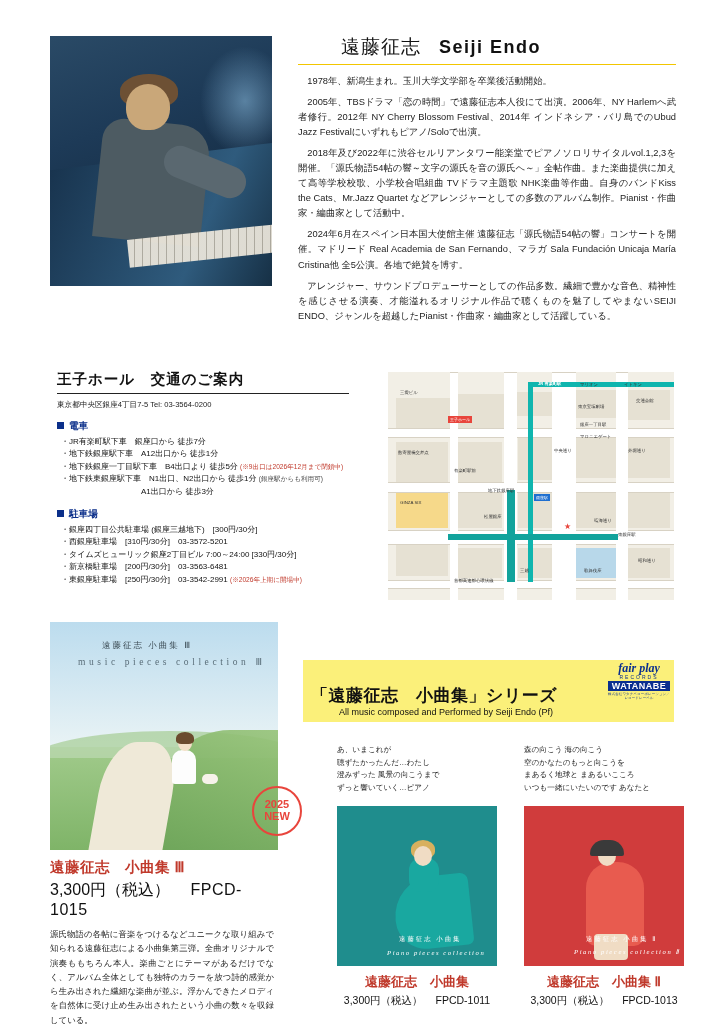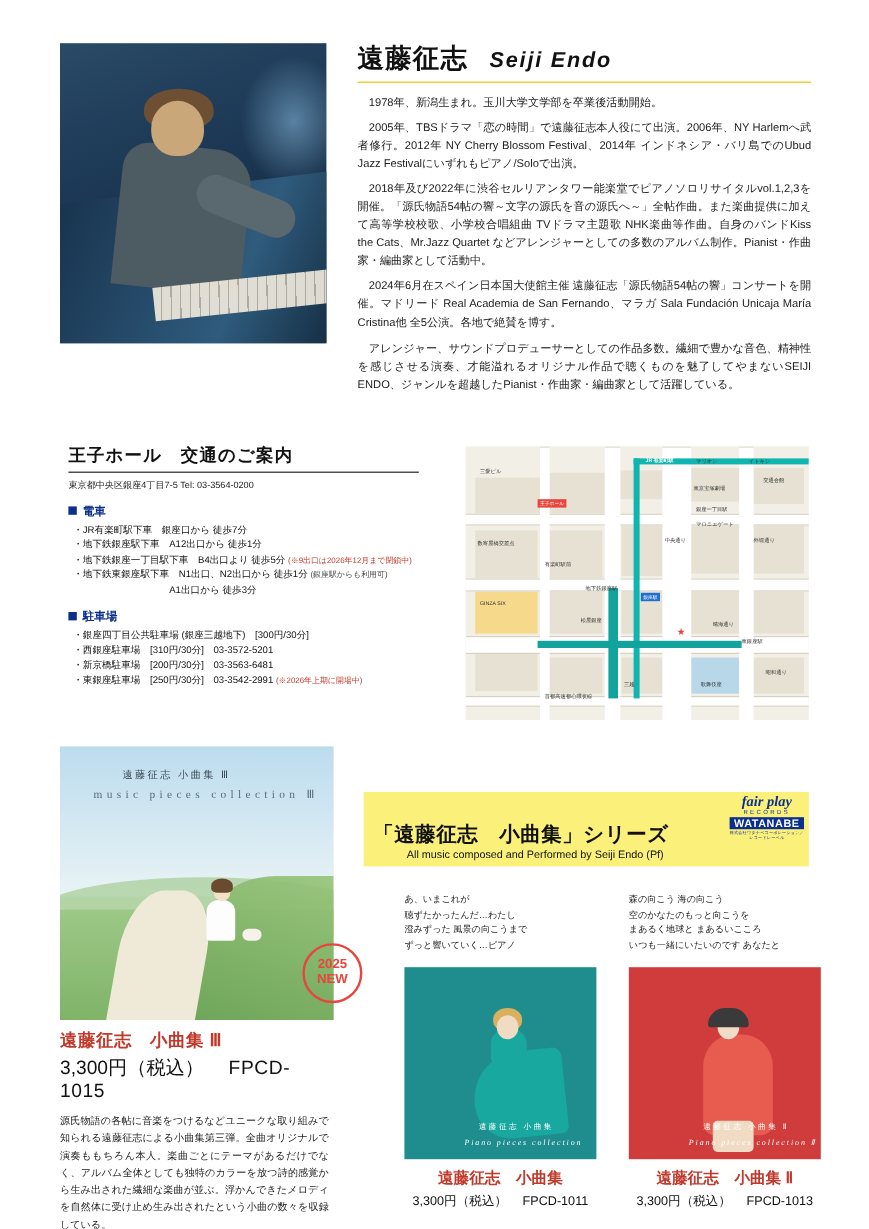--- a/index.html
+++ b/index.html
@@ -105,31 +105,31 @@
   }
   .bio-name-row {
     display: flex;
     align-items: baseline;
     gap: 18px;
     border-bottom: 1px solid #f2c600;
     padding-bottom: 4px;
     margin-bottom: 9px;
   }
   .bio-name-jp {
-    font-size: 22px;
-    font-weight: bold;
+    font-size: 19px;
+    font-weight: normal;
     letter-spacing: 1px;
     color: #111;
+    margin-left: 43px;
   }
   .bio-name-en {
     font-size: 18px;
     font-weight: bold;
     letter-spacing: 1.5px;
     color: #111;
-    font-style: italic;
   }
   .bio p {
     margin: 0 0 6px 0;
     font-size: 9.3px;
     line-height: 1.62;
     text-align: justify;
     text-indent: 1em;
     color: #1c1c1c;
   }
 
@@ -600,20 +600,21 @@
       <div class="hall-line"><span>・地下鉄東銀座駅下車　N1出口、N2出口から 徒歩1分</span> <span class="sub">(銀座駅からも利用可)</span></div>
       <div class="hall-line"><span>　　　　　　　　　　A1出口から 徒歩3分</span></div>
     </div>
 
     <div class="hall-group">
       <div class="hall-group-head">
         <span class="sq"></span><span>駐車場</span>
       </div>
       <div class="hall-line"><span>・銀座四丁目公共駐車場 (銀座三越地下)　[300円/30分]</span></div>
       <div class="hall-line"><span>・西銀座駐車場　[310円/30分]　03-3572-5201</span></div>
+      <div class="hall-line"><span>・タイムズヒューリック銀座2丁目ビル 7:00～24:00 [330円/30分]</span></div>
       <div class="hall-line"><span>・新京橋駐車場　[200円/30分]　03-3563-6481</span></div>
       <div class="hall-line"><span>・東銀座駐車場　[250円/30分]　03-3542-2991</span> <span class="note">(※2026年上期に開場中)</span></div>
     </div>
   </div>
 
   <div class="map">
 
     <div class="mblock" style="left:8px;  top:26px;  width:54px; height:30px;"></div>
     <div class="mblock" style="left:70px; top:22px; width:46px; height:34px;"></div>
     <div class="mblock" style="left:124px;top:20px; width:40px; height:24px;"></div>

